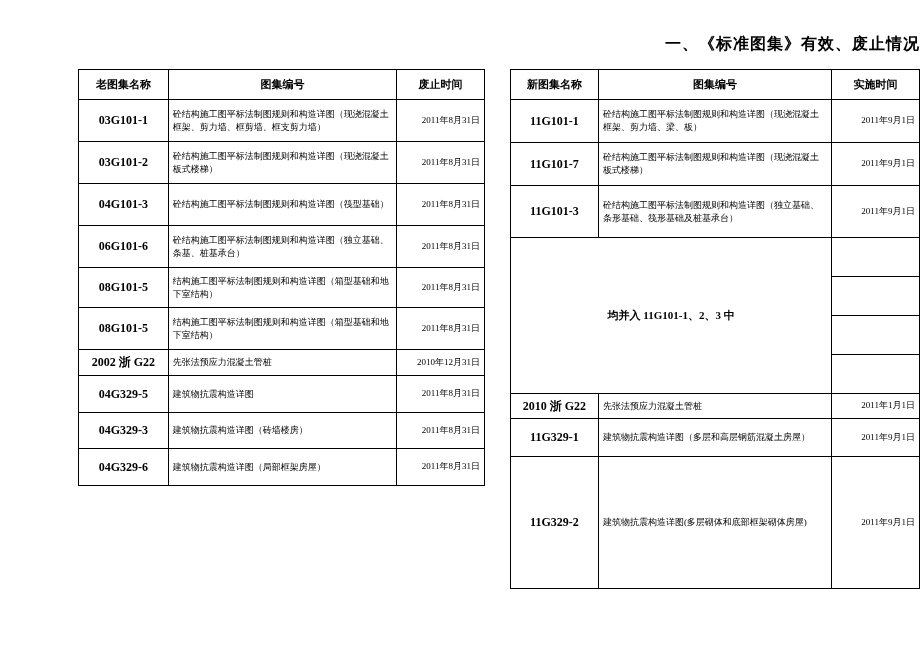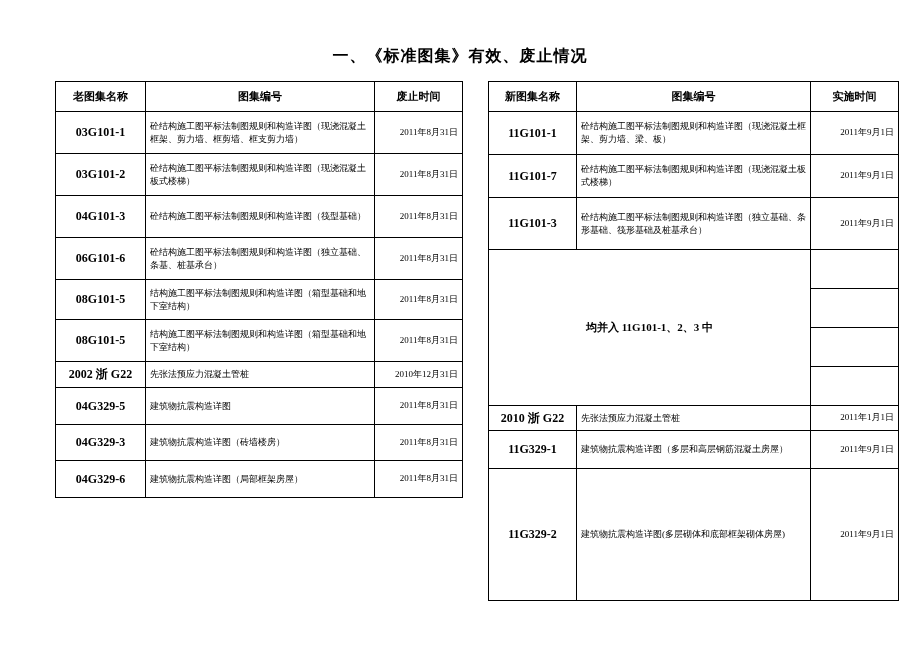--- a/index.html
+++ b/index.html
@@ -8,28 +8,28 @@
     width: 920px;
     height: 651px;
     background: #ffffff;
     color: #000000;
     font-family: "Liberation Serif", "DejaVu Serif", serif;
     overflow: hidden;
   }
   .title {
     font-size: 16px;
     font-weight: bold;
-    text-align: center;
-    margin: 46px 0 14px 0;
+    text-align: right;
+    margin: 34px 0 14px 0;
     letter-spacing: 1px;
   }
   .tables {
     display: flex;
     align-items: flex-start;
-    padding-left: 55px;
+    padding-left: 78px;
     gap: 25px;
   }
   table.grid {
     border-collapse: collapse;
     table-layout: fixed;
   }
   table.grid th, table.grid td {
     border: 1px solid #000;
     padding: 1px 4px;
     vertical-align: middle;

